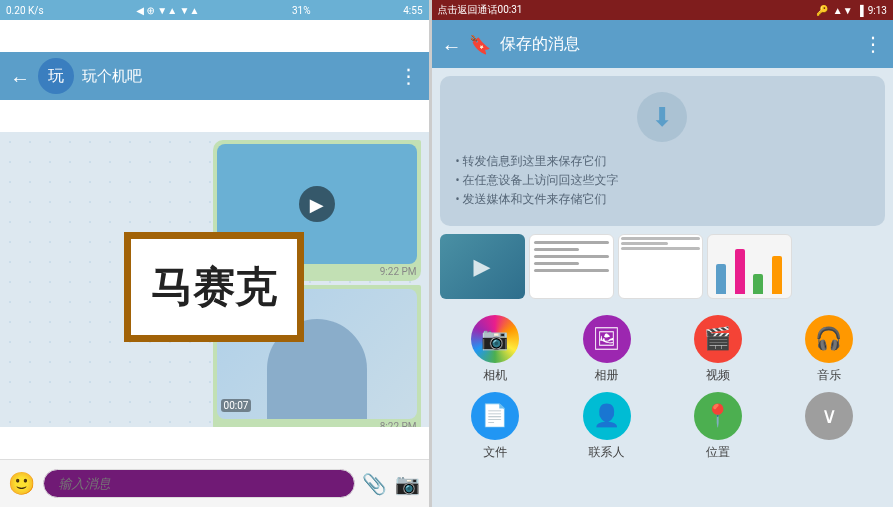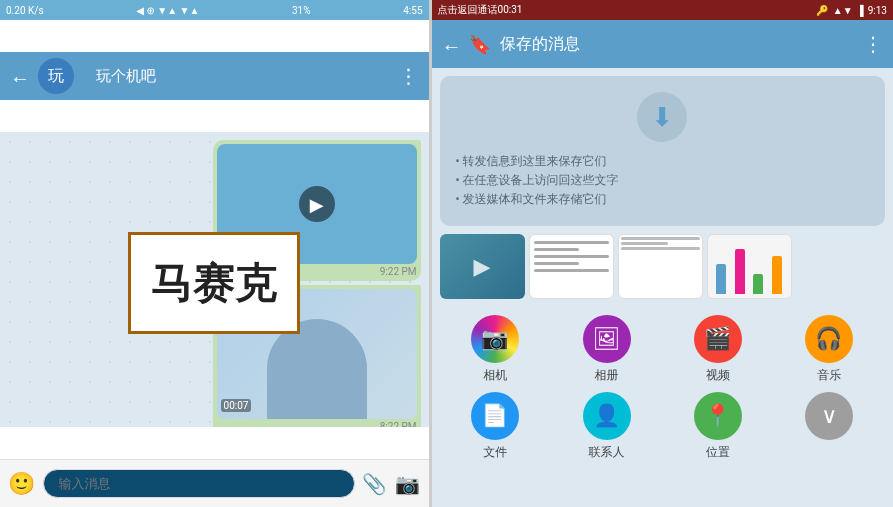--- a/index.html
+++ b/index.html
@@ -58,21 +58,20 @@
       display: flex;
       align-items: center;
       justify-content: center;
       font-size: 16px;
       color: #fff;
       overflow: hidden;
     }
 
     .header-left .header-info {
       flex: 1;
-      margin-left: 14px;
     }
 
     .header-left .header-title {
       font-size: 15px;
       font-weight: 500;
       color: #fff;
     }
 
     .header-left .header-subtitle {
       font-size: 11px;
@@ -156,21 +155,21 @@
     .call-item .call-title { font-size: 14px; color: #333; }
     .call-item .call-time { font-size: 11px; color: #4CAF50; display: flex; align-items: center; gap: 3px; }
 
     
     .mosaic-box {
       position: absolute;
       top: 100px;
       left: 50%;
       transform: translateX(-50%);
       background: #fff;
-      border: 3px solid #a16207;
+      border: 7px solid #a16207;
       z-index: 10;
       padding: 20px 20px;
       text-align: center;
     }
 
     .mosaic-text {
       font-size: 42px;
       font-weight: bold;
       color: #222;
       font-family: Arial, sans-serif;
@@ -246,27 +245,28 @@
     }
 
     .chat-input-bar .emoji-btn {
       font-size: 22px;
       color: #888;
       cursor: pointer;
     }
 
     .chat-input-field {
       flex: 1;
-      background: #0c4a6e;
+      background: #701a75;
       border: 1px solid #ddd;
       border-radius: 20px;
       padding: 6px 14px;
       font-size: 13px;
       color: #aaa;
       outline: none;
+      font-style: italic;
     }
 
     .chat-input-bar .attach-btn {
       font-size: 20px;
       color: #888;
       cursor: pointer;
     }
 
     .chat-input-bar .camera-btn {
       font-size: 20px;

